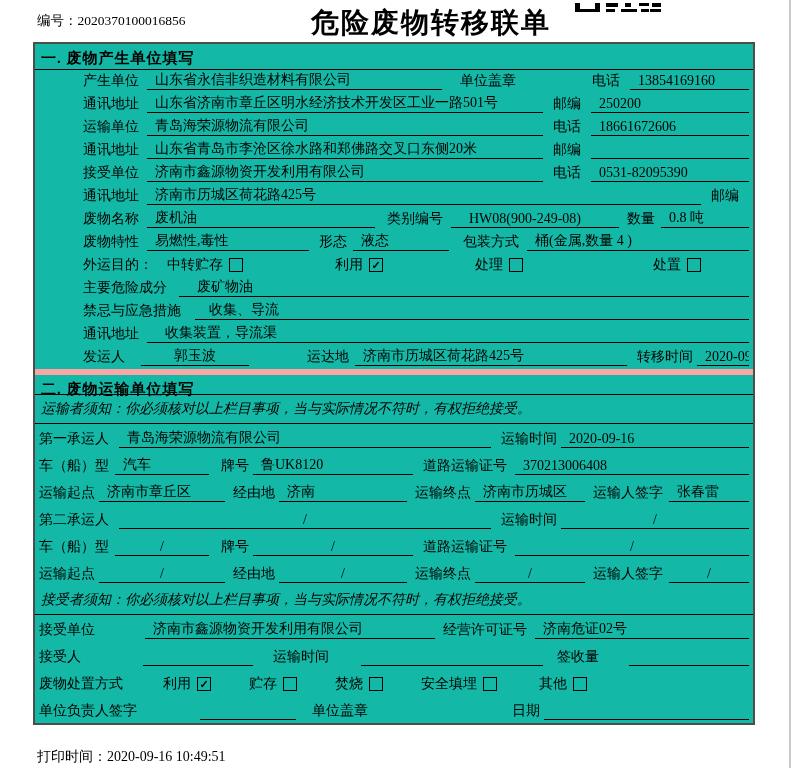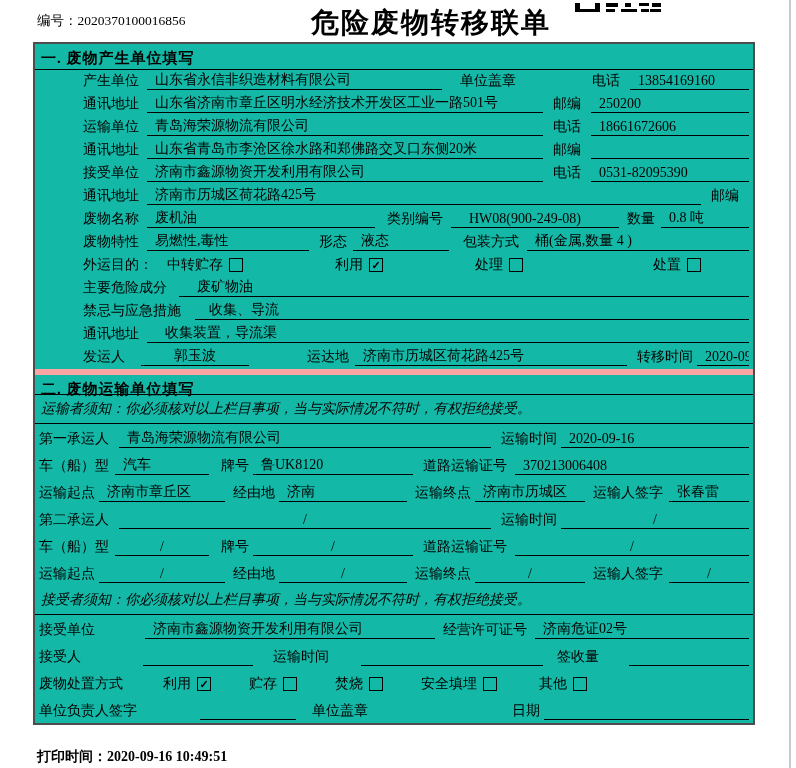--- a/index.html
+++ b/index.html
@@ -28,21 +28,21 @@
   .s2 .row,.s3 .row{height:27px;}
   .lb{flex:none;}
   .v{border-bottom:1px solid #000;box-sizing:border-box;flex:none;
     padding-left:8px;overflow:hidden;}
   .v.c{text-align:center;padding-left:0;}
   .grow{flex:1 1 auto;min-width:0;}
   .opt{display:inline-flex;align-items:center;}
   .cb{display:inline-block;width:12px;height:12px;border:1.5px solid #000;
     box-sizing:content-box;margin-left:6px;text-align:center;line-height:12px;
     font-size:11px;font-weight:bold;vertical-align:-1px;}
-  .ptime{position:absolute;left:37px;top:748px;font-size:14px;white-space:nowrap;font-weight:bold;}
+  .ptime{position:absolute;left:37px;top:748px;font-size:14px;white-space:nowrap;}
 </style>
 </head>
 <body>
 
 <div class="serial"><span>编号：</span><span>2020370100016856</span></div>
 <div class="title">危险废物转移联单</div>
 
 <div class="qr">
   <svg width="86" height="9" viewBox="0 0 86 9" xmlns="http://www.w3.org/2000/svg">
     <g fill="#000">

